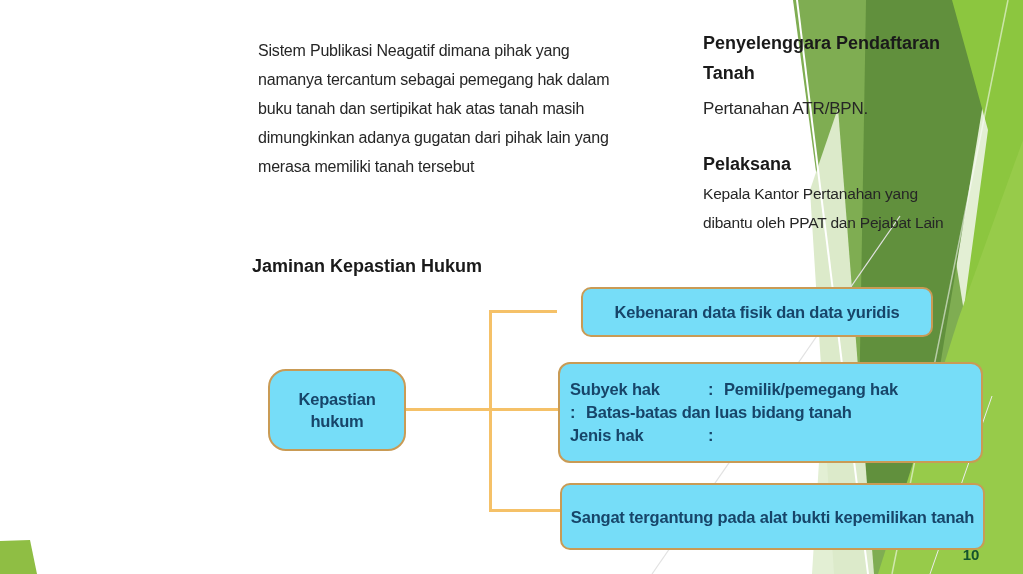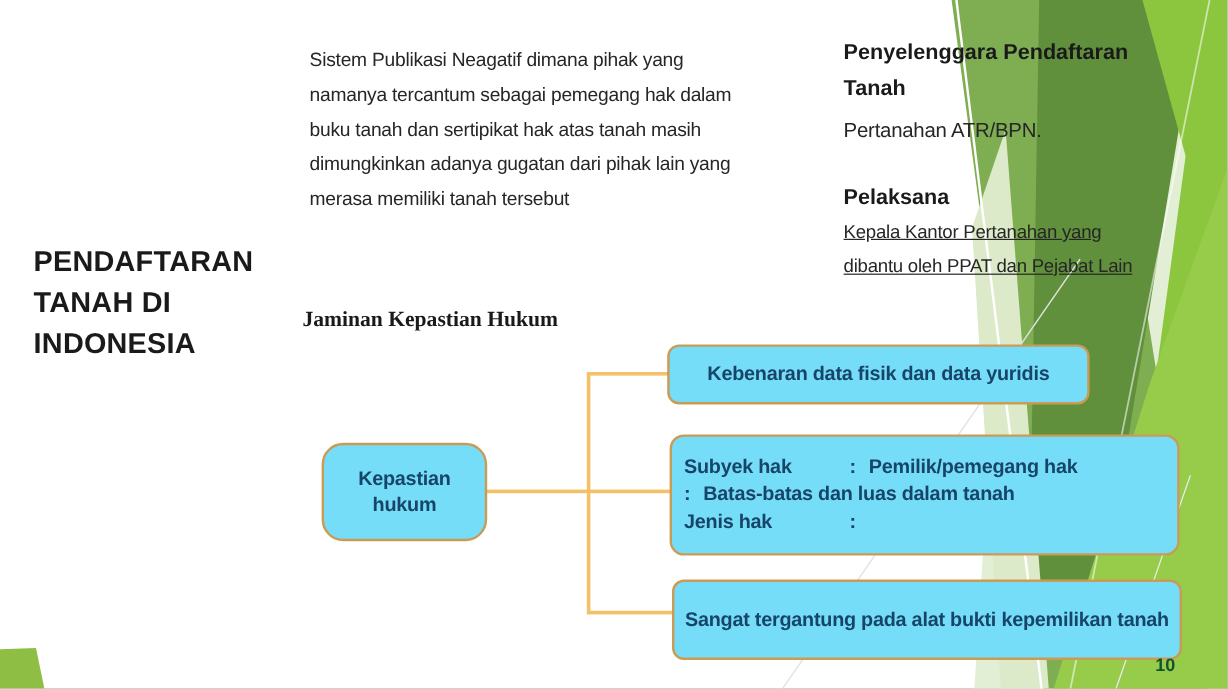--- a/index.html
+++ b/index.html
@@ -19,31 +19,31 @@
   .h-bold{font-size:18px;font-weight:bold;color:#1a1a1a;line-height:26px;}
   .body-text{font-size:16px;color:#262626;line-height:29px;letter-spacing:-0.2px;}
 
   .col-sistem{left:258px;top:30px;width:356px;}
   .col-right{left:655px;top:28px;width:258px;margin-left:48px;}
   .col-right .h-bold{line-height:30px;}
   .mt8{margin-top:6px;}
   .mt26{margin-top:26px;}
   .small-body{font-size:15.5px;line-height:29px;}
 
-  .jaminan{left:252px;top:253px;width:400px;font-family:Liberation Serif, serif;}
+  .jaminan{left:252px;top:253px;width:400px;}
 
   
   .dgm-box{
     position:absolute;z-index:3;background:#76DDF8;
     border:2.5px solid #C99B55;color:#174569;font-weight:bold;
     box-sizing:border-box;display:flex;align-items:center;justify-content:center;
     text-align:center;font-size:16.5px;line-height:22px;letter-spacing:-0.2px;
   }
   .root-box{left:268px;top:369px;width:138px;height:82px;border-radius:18px;}
-  .box-top{left:556px;top:287px;width:352px;height:50px;border-radius:10px;border-width:2px;}
+  .box-top{left:581px;top:287px;width:352px;height:50px;border-radius:10px;border-width:2px;}
   .box-mid{
     left:558px;top:362px;width:425px;height:101px;border-radius:12px;border-width:2px;
     flex-direction:column;align-items:stretch;justify-content:center;
     text-align:left;padding:16px 10px;line-height:23px;
   }
   .box-bottom{left:560px;top:483px;width:425px;height:67px;border-radius:10px;border-width:2px;padding:0 8px;}
   .mid-row{display:flex;}
   .mid-label{width:138px;flex:none;}
   .mid-colon{width:16px;flex:none;}
   .mid-value{flex:1;}
@@ -72,31 +72,30 @@
     <polygon points="952,0 1023,0 1023,574 928,574 988,130" fill="#8CC63F"></polygon>
     <polygon points="1023,140 1023,574 878,574 958,320" fill="#97CB4A"></polygon>
     <polygon points="810,190 838,108 874,574 834,574" fill="#DCEACA"></polygon>
     <line x1="797" y1="0" x2="868" y2="574" stroke="#ffffff" stroke-width="2"></line>
     <line x1="892" y1="574" x2="1008" y2="0" stroke="#ffffff" stroke-width="1.5" opacity="0.55"></line>
     <line x1="652" y1="574" x2="900" y2="216" stroke="#e2e2e2" stroke-width="1.2"></line>
     <line x1="930" y1="574" x2="992" y2="396" stroke="#ececec" stroke-width="1"></line>
     <polygon points="0,541 30,540 37,574 0,574" fill="#8FBE44"></polygon>
   </svg>
 
-  <div class="layer slide-title">PENDAFTARAN TANAH DI INDONESIA</div>
 
   <div class="layer col-sistem">
     <div class="body-text mt8">Sistem Publikasi Neagatif dimana pihak yang namanya tercantum sebagai pemegang hak dalam buku tanah dan sertipikat hak atas tanah masih dimungkinkan adanya gugatan dari pihak lain yang merasa memiliki tanah tersebut</div>
   </div>
 
   <div class="layer col-right">
     <div class="h-bold">Penyelenggara Pendaftaran Tanah</div>
     <div class="body-text mt8" style="font-size:17px;">Pertanahan ATR/BPN.</div>
     <div class="h-bold mt26">Pelaksana</div>
-    <div class="body-text small-body" style="width:242px;text-decoration:underline;">Kepala Kantor Pertanahan yang dibantu oleh PPAT dan Pejabat Lain</div>
+    <div class="body-text small-body" style="width:242px;">Kepala Kantor Pertanahan yang dibantu oleh PPAT dan Pejabat Lain</div>
   </div>
 
   <div class="layer jaminan h-bold">Jaminan Kepastian Hukum</div>
 
   <div class="conn conn-root"></div>
   <div class="conn conn-vert"></div>
   <div class="conn conn-b1"></div>
   <div class="conn conn-b2"></div>
   <div class="conn conn-b3"></div>
 
@@ -105,21 +104,21 @@
   <div class="dgm-box box-top">Kebenaran data fisik dan data yuridis</div>
 
   <div class="dgm-box box-mid">
     <div class="mid-row">
       <span class="mid-label">Subyek hak</span>
       <span class="mid-colon">:</span>
       <span class="mid-value">Pemilik/pemegang hak</span>
     </div>
     <div class="mid-row">
       <span class="mid-colon">:</span>
-      <span class="mid-value">Batas-batas dan luas dalam tanah</span>
+      <span class="mid-value">Batas-batas dan luas bidang tanah</span>
     </div>
     <div class="mid-row">
       <span class="mid-label">Jenis hak</span>
       <span class="mid-colon">:</span>
     </div>
   </div>
 
   <div class="dgm-box box-bottom">Sangat tergantung pada alat bukti kepemilikan tanah</div>
 
   <div class="layer page-number">10</div>

